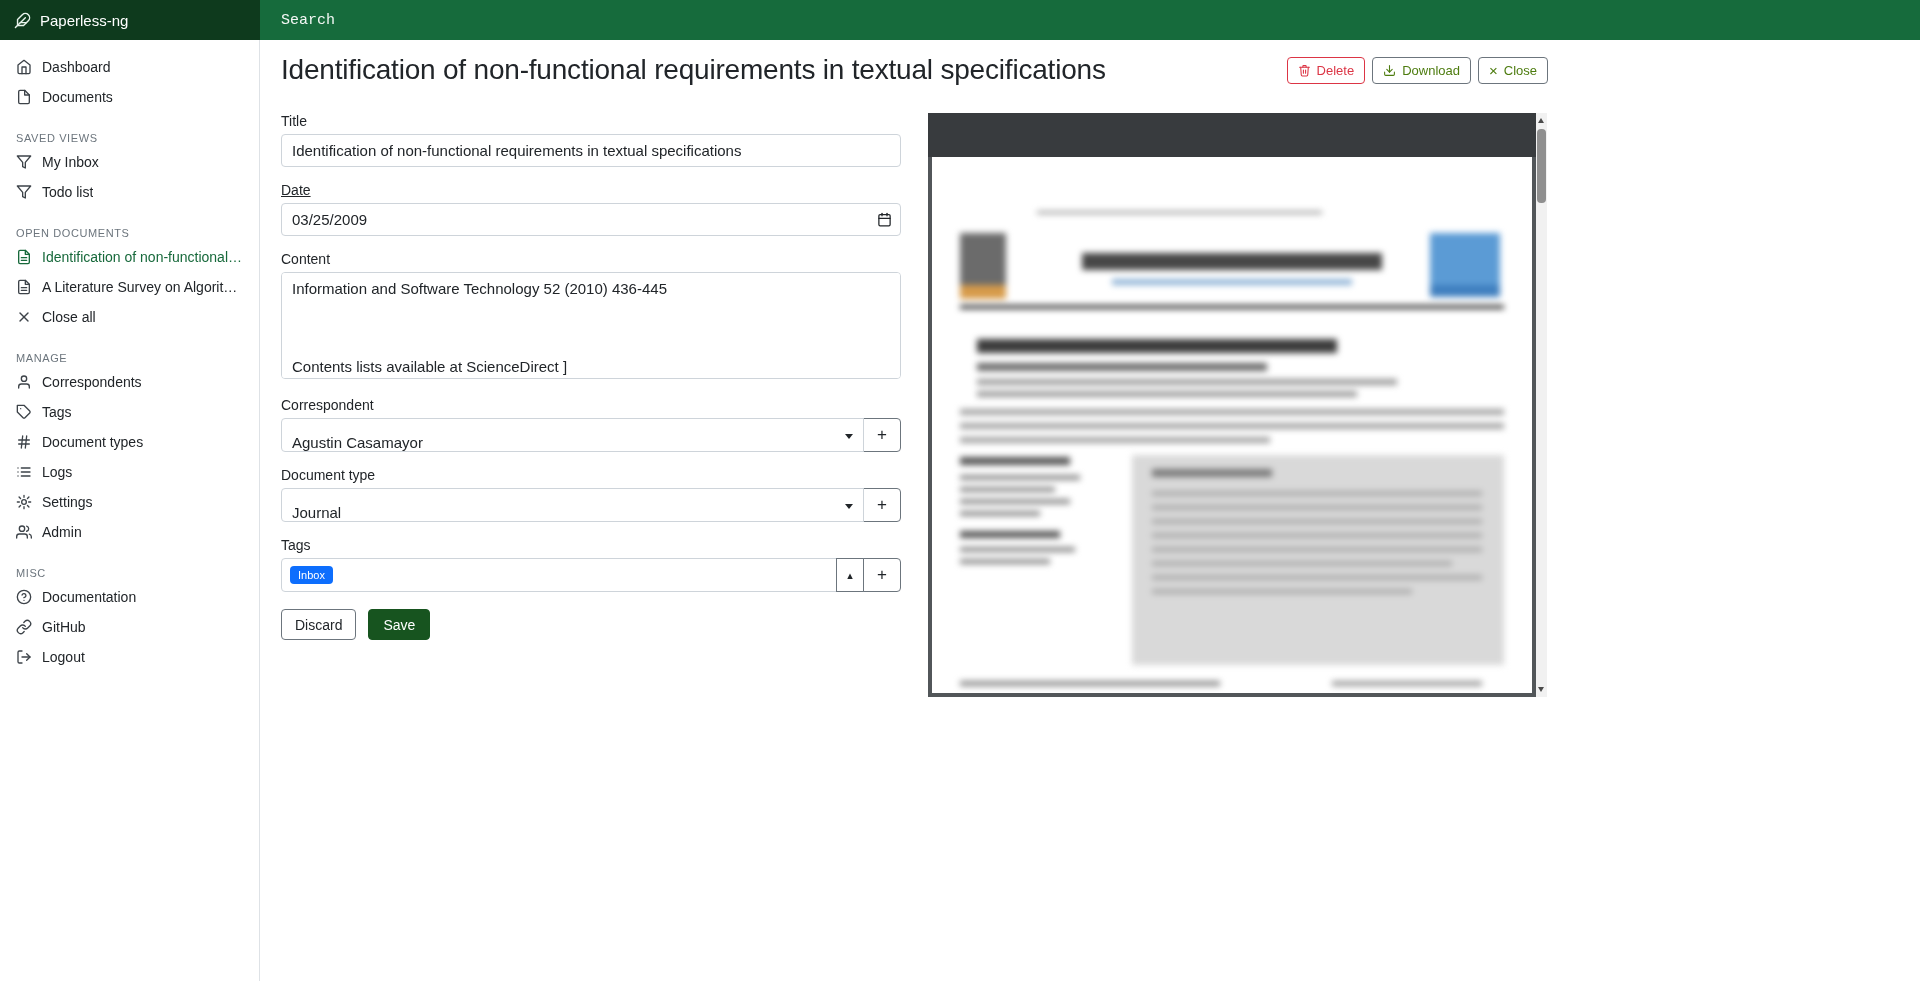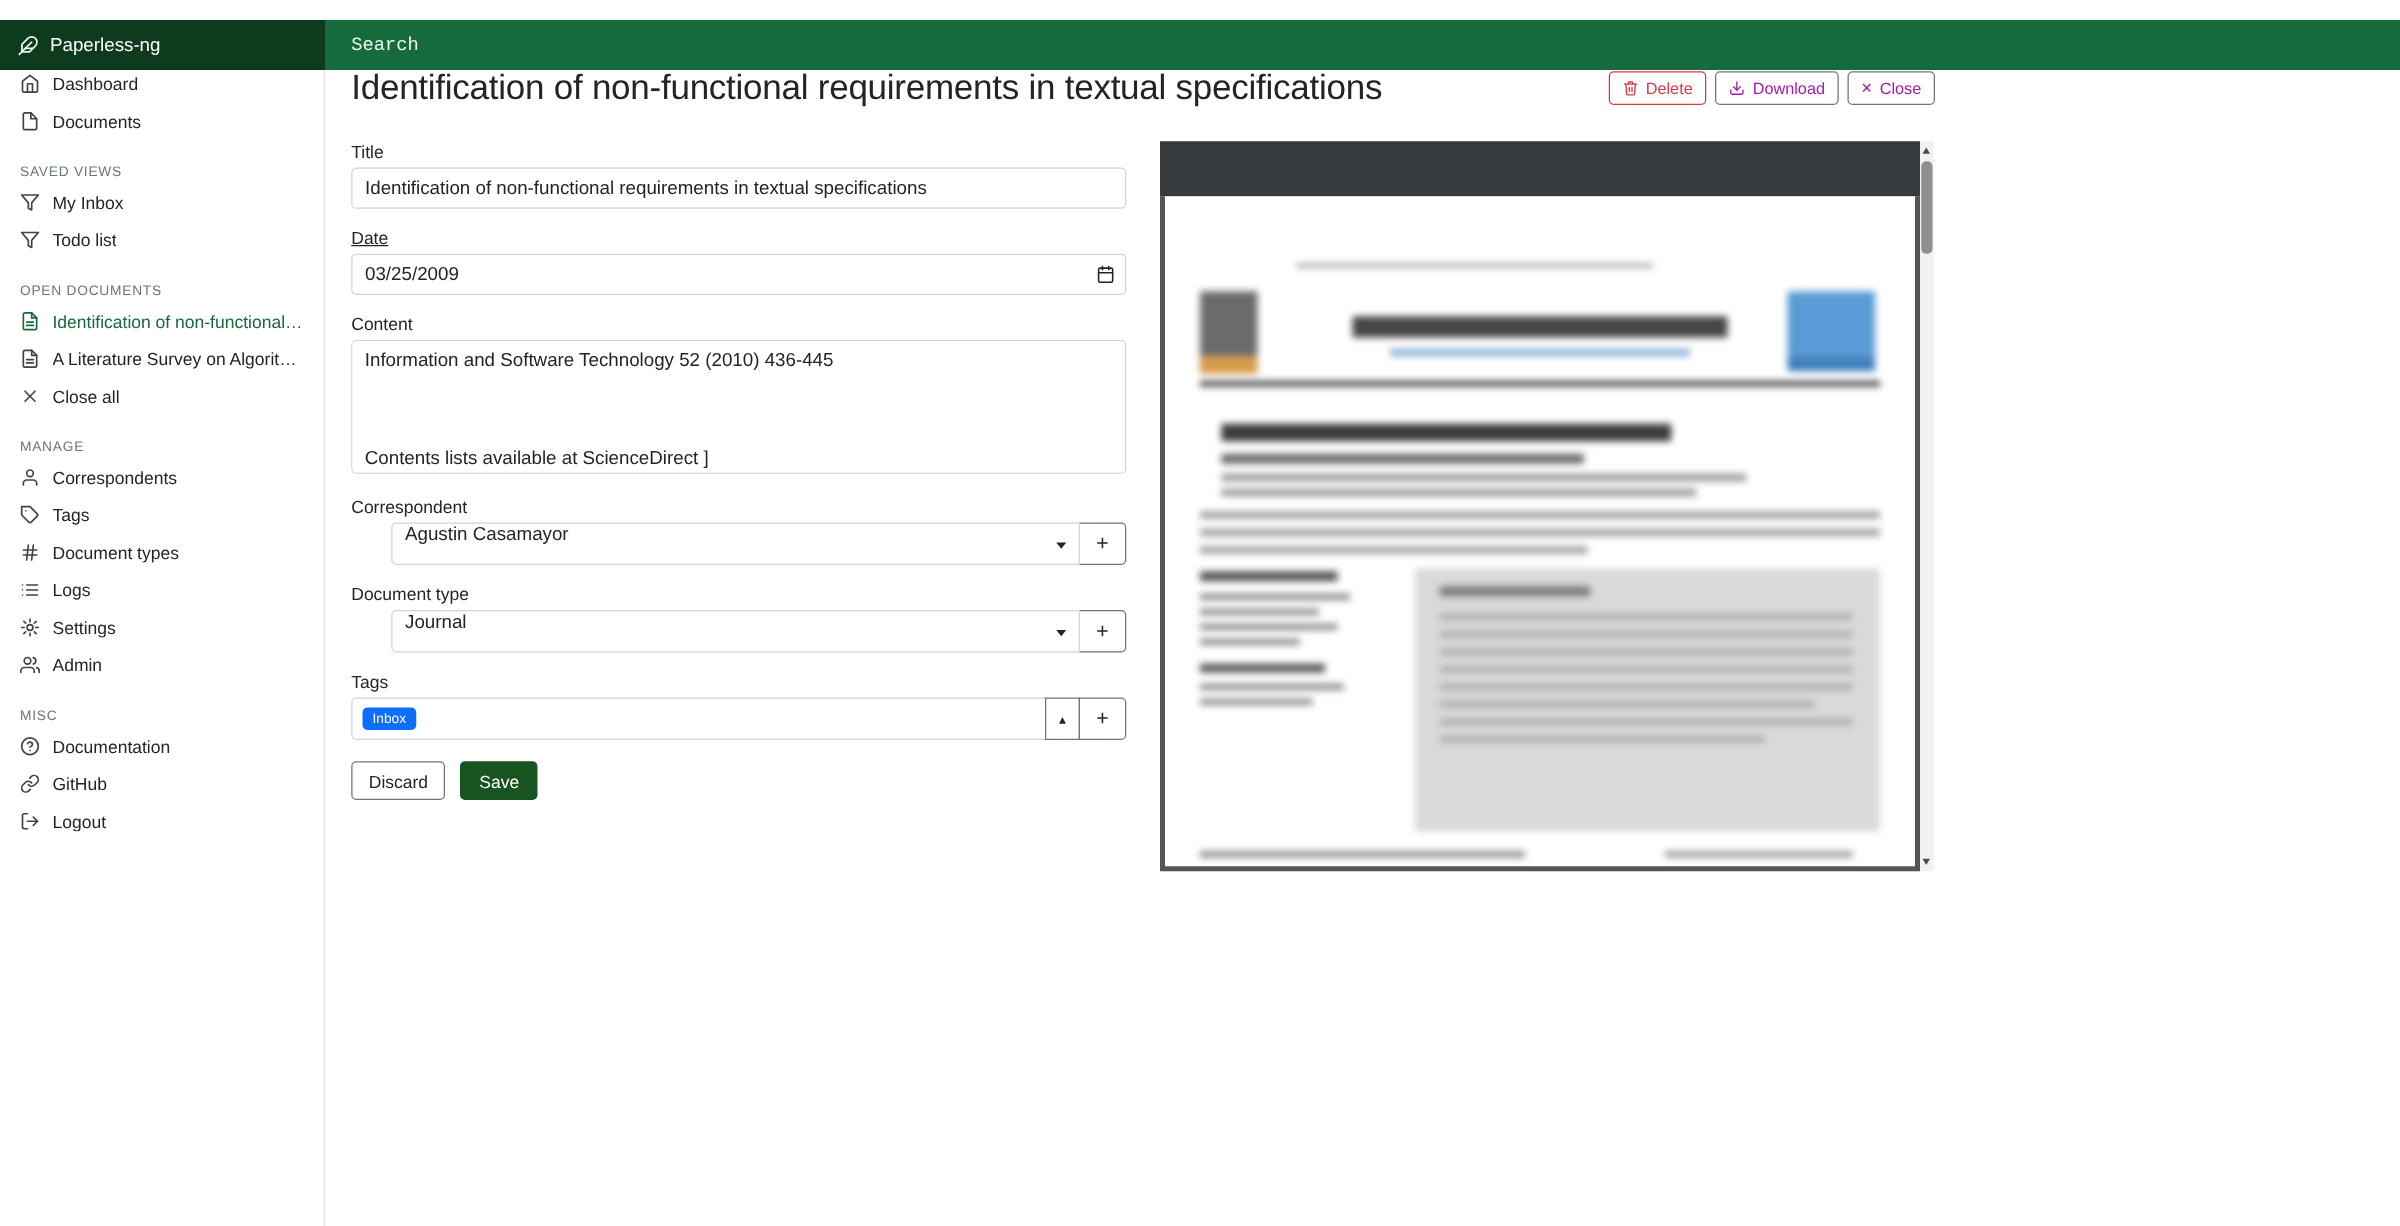--- a/index.html
+++ b/index.html
@@ -5,21 +5,21 @@
   * { box-sizing: border-box; }
   html,body { margin:0; padding:0; }
   body {
     width:1920px; height:981px; position:relative; overflow:hidden;
     background:#ffffff; color:#212529;
     font-family:"Liberation Sans", sans-serif; font-size:14px;
   }
   svg { display:block; }
 
   
-  .topbar { position:absolute; top:16px; left:0; width:1920px; height:40px; display:flex; z-index:10; }
+  .topbar { position:absolute; top:0; left:0; width:1920px; height:40px; display:flex; z-index:10; }
   .brand {
     width:260px; height:40px; background:#0e3a1d; color:#fff;
     display:flex; align-items:center; gap:9px; padding-left:14px; font-size:15px; cursor:pointer;
   }
   .brand-icn { width:17px; height:17px; color:#e8f3ec; }
   .searchbar { flex:1; background:#166b3c; display:flex; align-items:center; }
   .search-input {
     background:transparent; border:none; outline:none; color:#fff;
     font-size:15px; padding:0 0 0 21px; width:900px; font-family:Liberation Mono, monospace;
   }
@@ -46,21 +46,21 @@
   
   .main { position:absolute; left:260px; top:40px; right:0; bottom:0; background:#fff; }
   .page-header {
     position:absolute; left:21px; top:14px; width:1267px;
     display:flex; justify-content:space-between; align-items:center;
   }
   .page-header h1 { margin:0; font-size:28px; font-weight:400; color:#212529; letter-spacing:-0.2px; }
   .actions { display:flex; gap:7px; }
   .btn {
     display:inline-flex; align-items:center; gap:6px; background:#fff;
-    border:1px solid #6c757d; color:#a21caf; border-radius:4px;
+    border:1px solid #6c757d; color:#4d7c0f; border-radius:4px;
     font-size:13px; padding:4px 10px; height:27px; cursor:pointer; font-family:inherit;
   }
   .btn svg { width:13px; height:13px; }
   .btn-delete { border-color:#dc3545; color:#dc3545; }
   .btn .x-glyph { font-size:15px; line-height:13px; }
 
   
   .form-col { position:absolute; left:21px; top:73px; width:620px; }
   .fgroup { margin-bottom:15px; }
   .flabel { display:block; font-size:14px; margin-bottom:5px; color:#212529; }
@@ -74,22 +74,22 @@
   textarea.ctl::-webkit-scrollbar-thumb { background:#c1c1c1; border:2px solid #f1f1f1; border-radius:6px; }
   .row2 { display:flex; gap:20px; }
   .col { flex:1; position:relative;text-decoration:underline; }
   .ctl-icon {
     position:absolute; right:9px; bottom:9px; width:15px; height:15px;
     color:#212529; pointer-events:none;
   }
   .igroup { display:flex; }
   .fakesel {
     flex:1; height:34px; border:1px solid #ced4da; border-radius:4px 0 0 4px;
-    background:#fff; display:flex; align-items:flex-start; padding:0 26px 0 10px;
-    font-size:15px; position:relative; cursor:pointer;margin-left:32px;
+    background:#fff; display:flex; align-items:flex-end; padding:0 26px 0 10px;
+    font-size:15px; position:relative; cursor:pointer;
   }
   .caret-down {
     position:absolute; right:10px; top:15px; width:0; height:0;
     border-left:4px solid transparent; border-right:4px solid transparent; border-top:5px solid #212529;
   }
   .addon {
     width:38px; height:34px; margin-left:-1px; background:#fff; border:1px solid #6c757d;
     color:#212529; font-size:17px; display:flex; align-items:center; justify-content:center;
     cursor:pointer; border-radius:0 4px 4px 0; font-family:inherit;
   }

